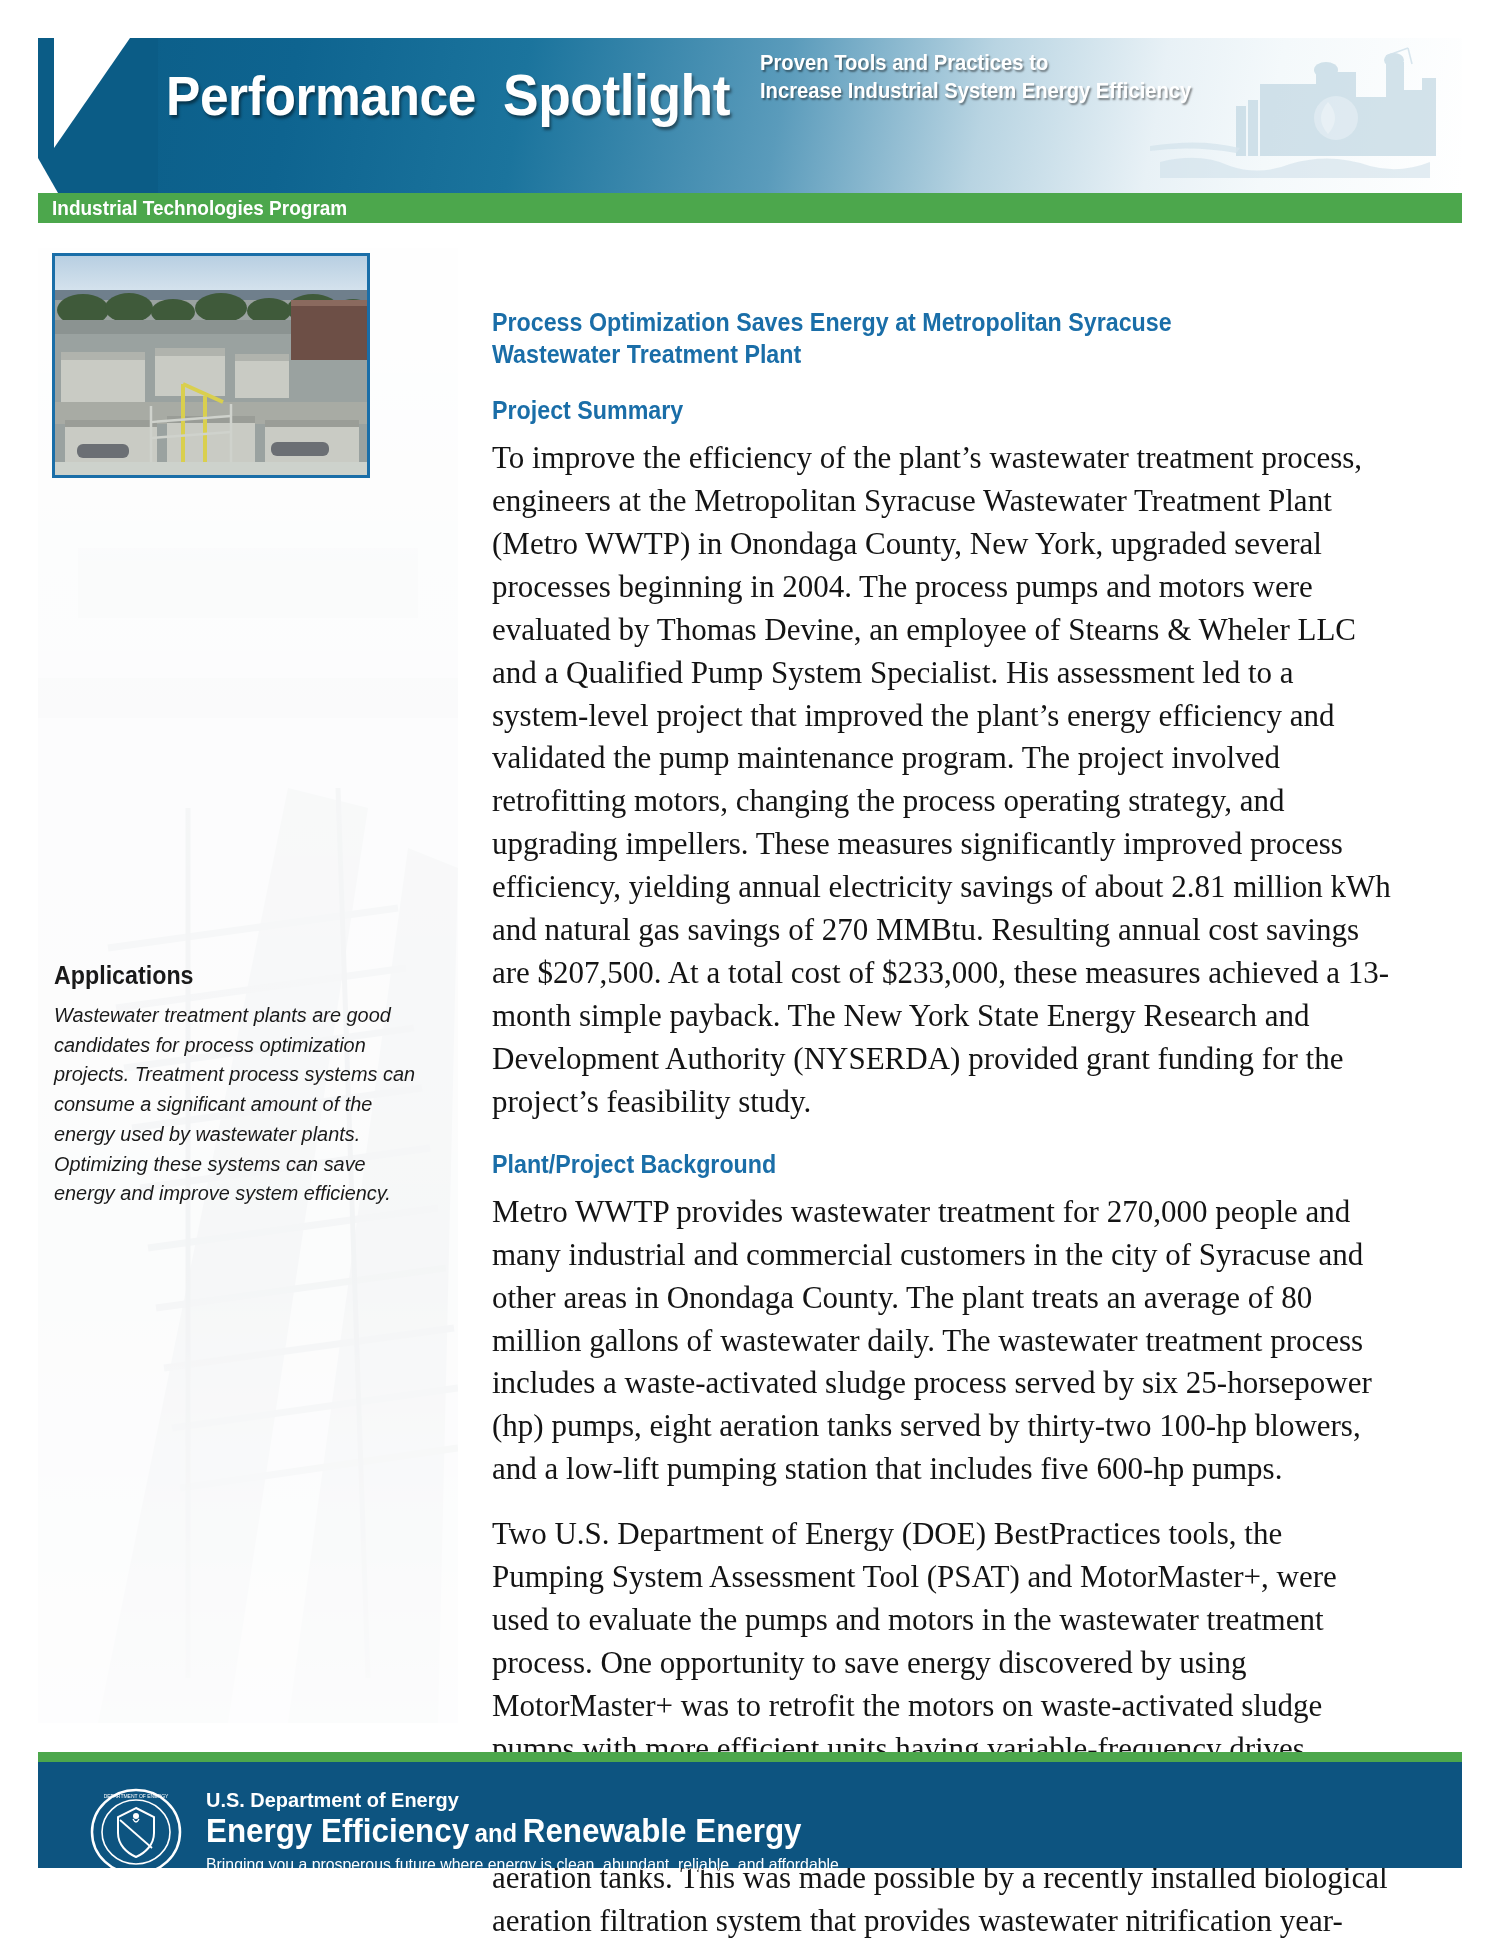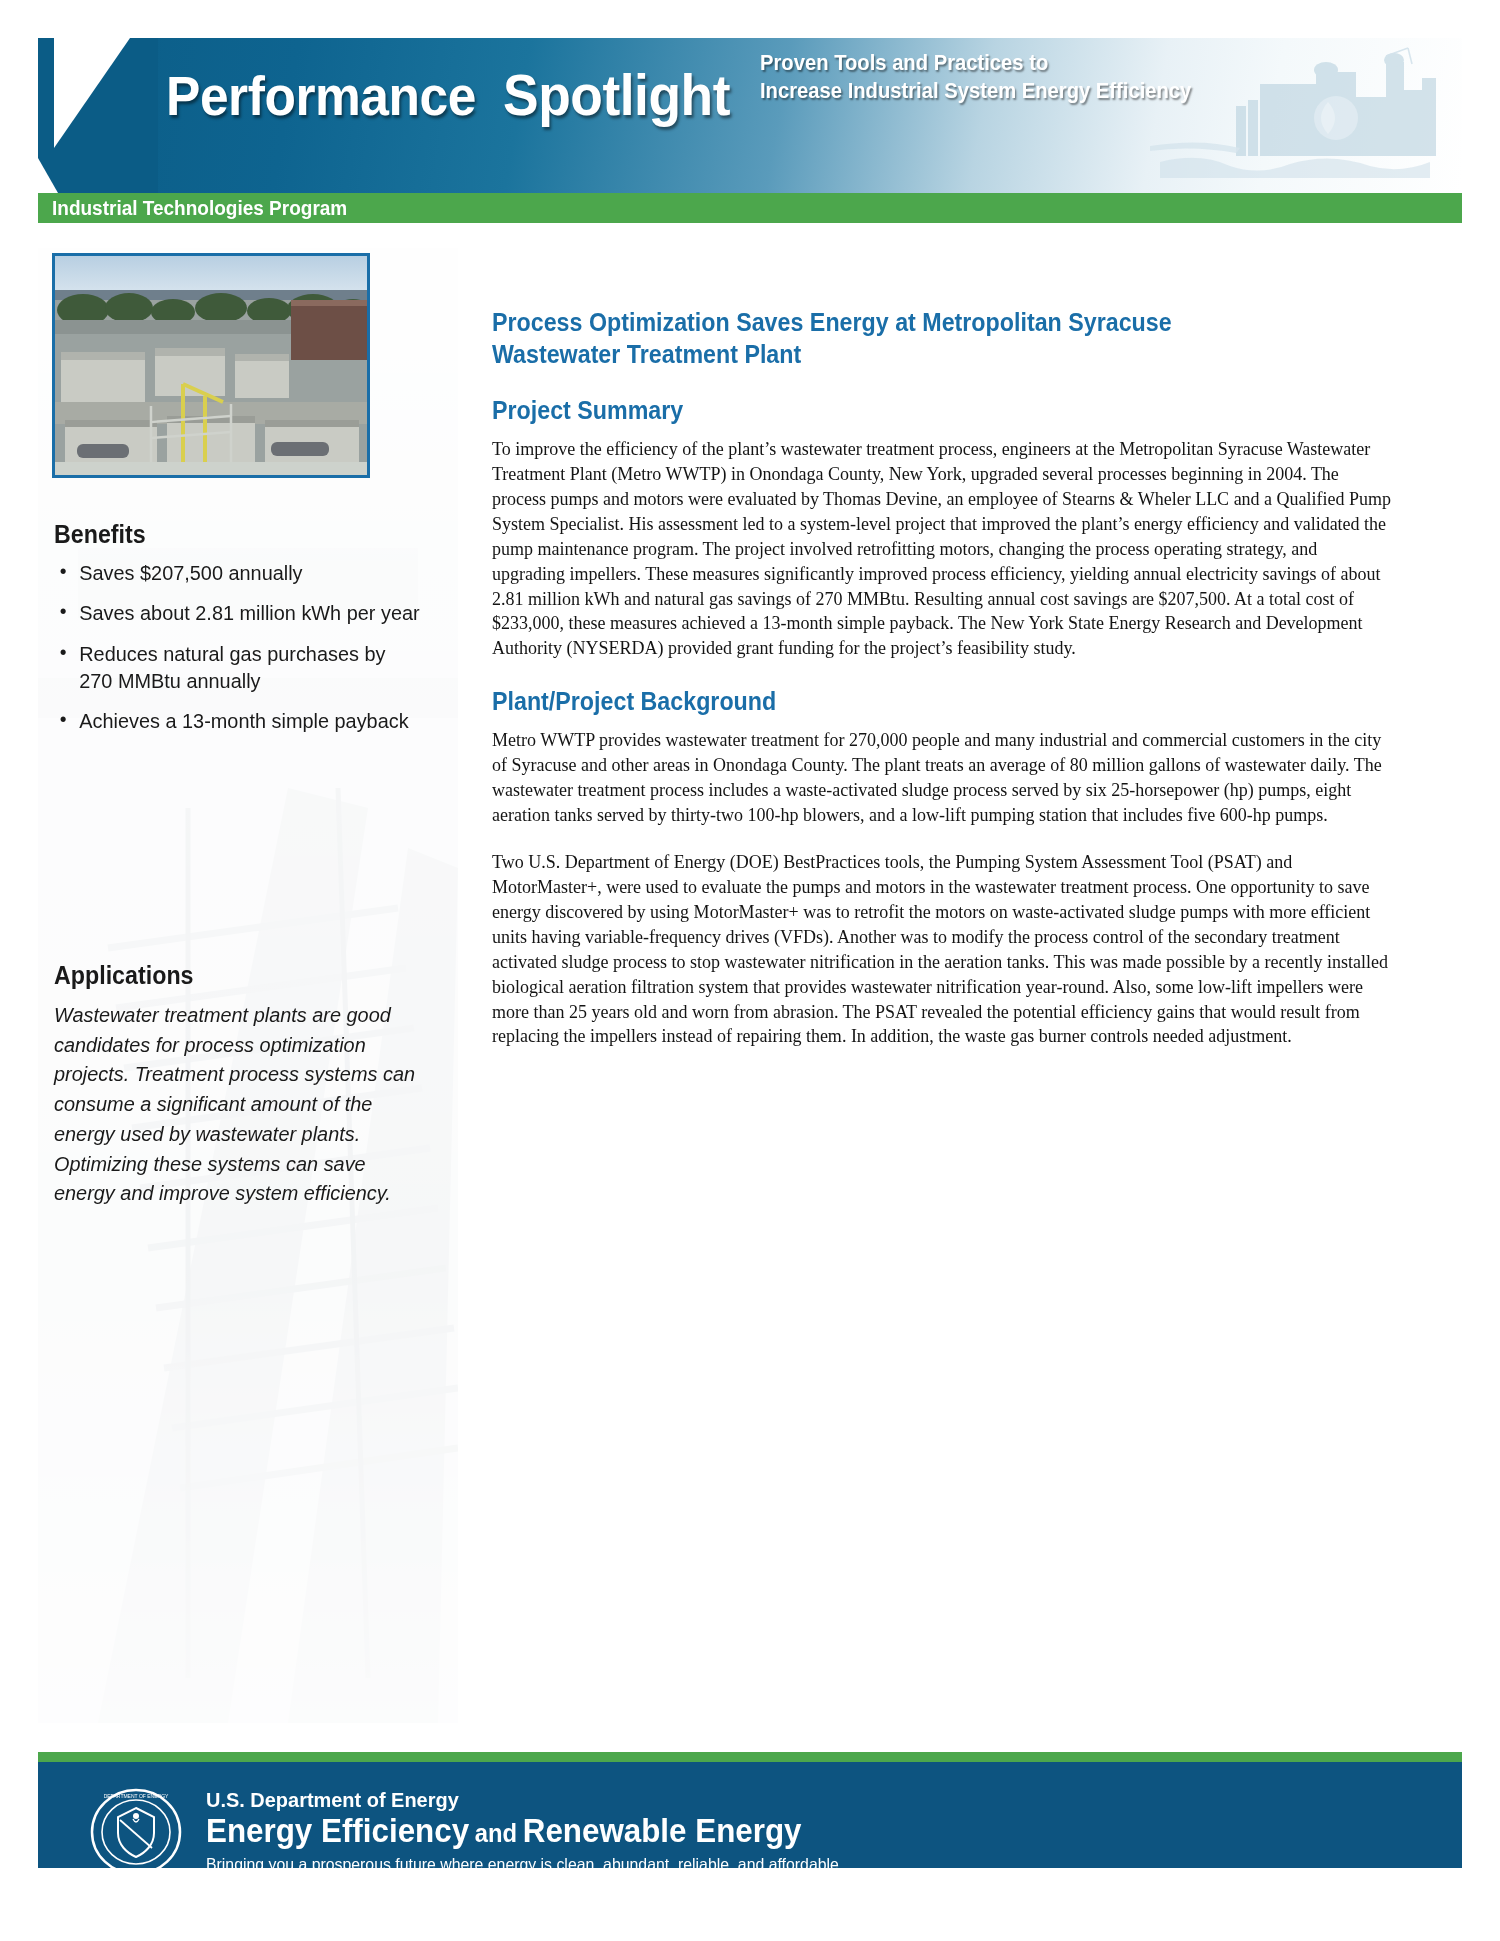--- a/index.html
+++ b/index.html
@@ -198,21 +198,21 @@
     font-weight: bold;
     font-size: 25px;
     color: #1a6ea8;
     margin-top: 26px;
     margin-bottom: 12px;
     transform: scaleX(0.93);
     transform-origin: left top;
   }
   p.body {
     font-family: "Liberation Serif", serif;
-    font-size: 18px;
+    font-size: 31px;
     line-height: 1.385;
     color: #141414;
     text-align: left;
     margin-bottom: 22px;
   }
   p.body:last-child { margin-bottom: 16px; }
 
   
   .footer-green {
     position: absolute;
@@ -420,29 +420,20 @@
           <line x1="96" y1="182" x2="176" y2="176"></line>
         </g>
         <g fill="#6b6f74">
           <rect x="22" y="188" width="52" height="14" rx="6"></rect>
           <rect x="216" y="186" width="58" height="14" rx="6"></rect>
         </g>
         <rect x="0" y="206" width="312" height="13" fill="#cdd2cc"></rect>
       </svg>
     </div>
 
-    <div class="sb-section" style="top:272px;">
-      <div class="sb-h">Benefits</div>
-      <ul class="sb-list">
-        <li>Saves $207,500 annually</li>
-        <li>Saves about 2.81 million kWh per year</li>
-        <li>Reduces natural gas purchases by 270 MMBtu annually</li>
-        <li>Achieves a 13-month simple payback</li>
-      </ul>
-    </div>
 
     <div class="sb-section" style="top:676px;margin-top:37px;">
       <div class="sb-h">Applications</div>
       <div class="sb-body-italic">Wastewater treatment plants are good candidates for process optimization projects. Treatment process systems can consume a significant amount of the energy used by wastewater plants. Optimizing these systems can save energy and improve system efficiency.</div>
     </div>
   </div>
 
   <div class="main">
 
     <div>

